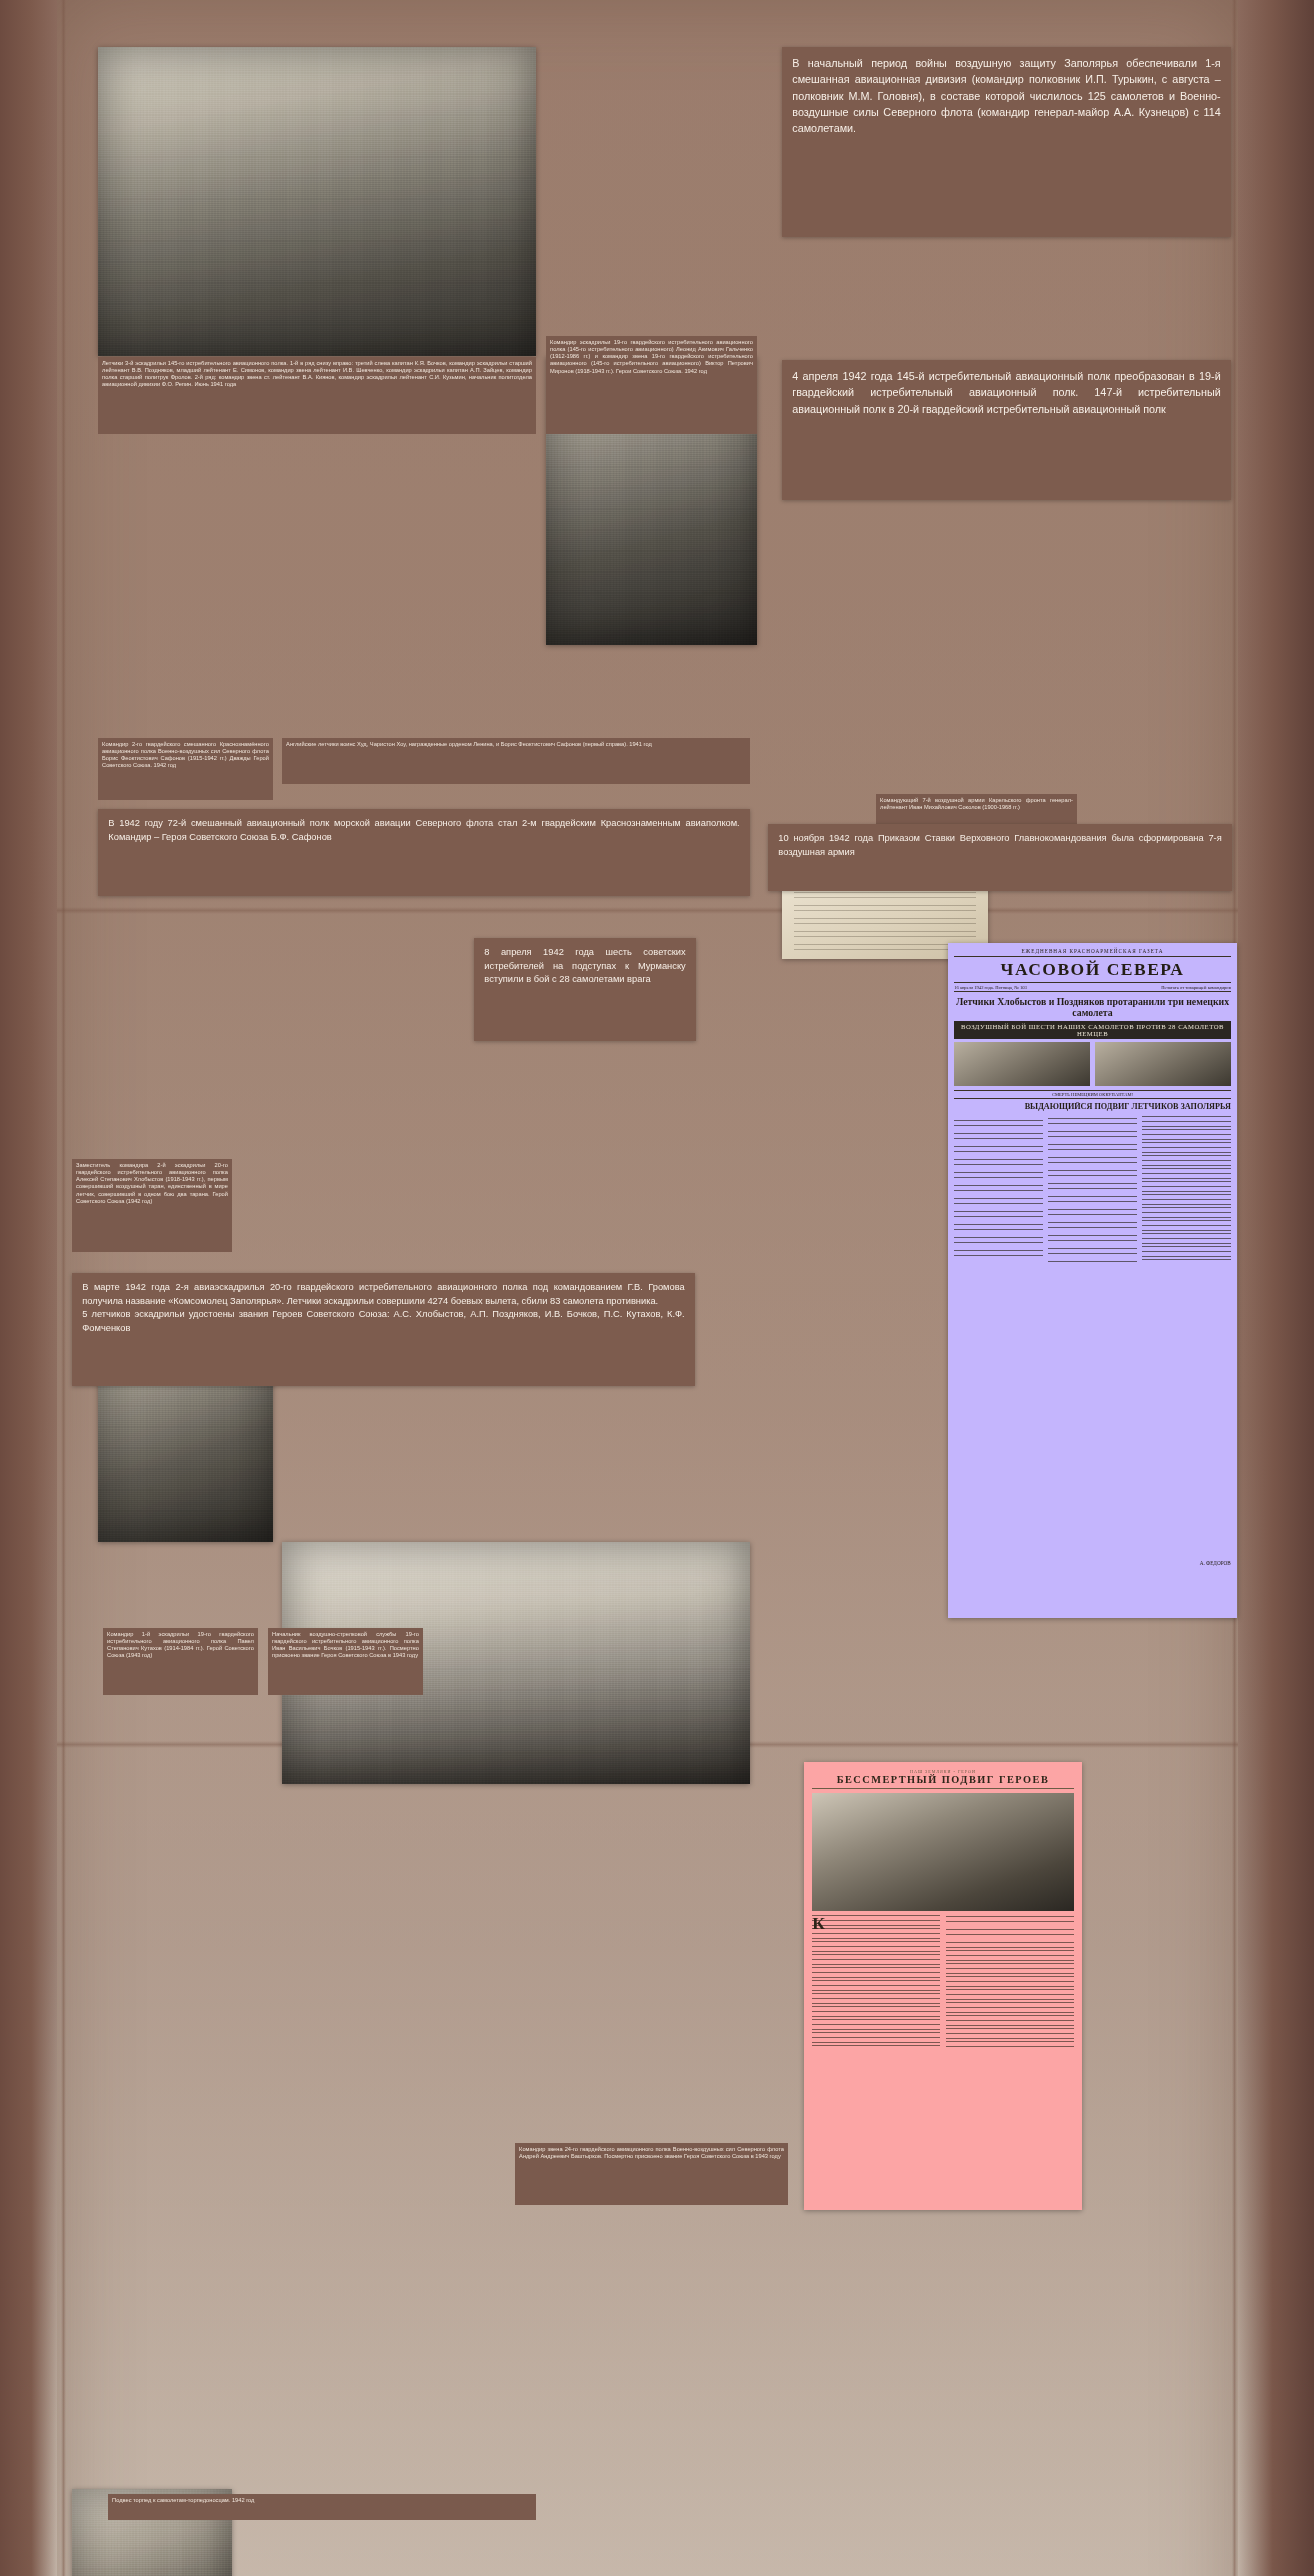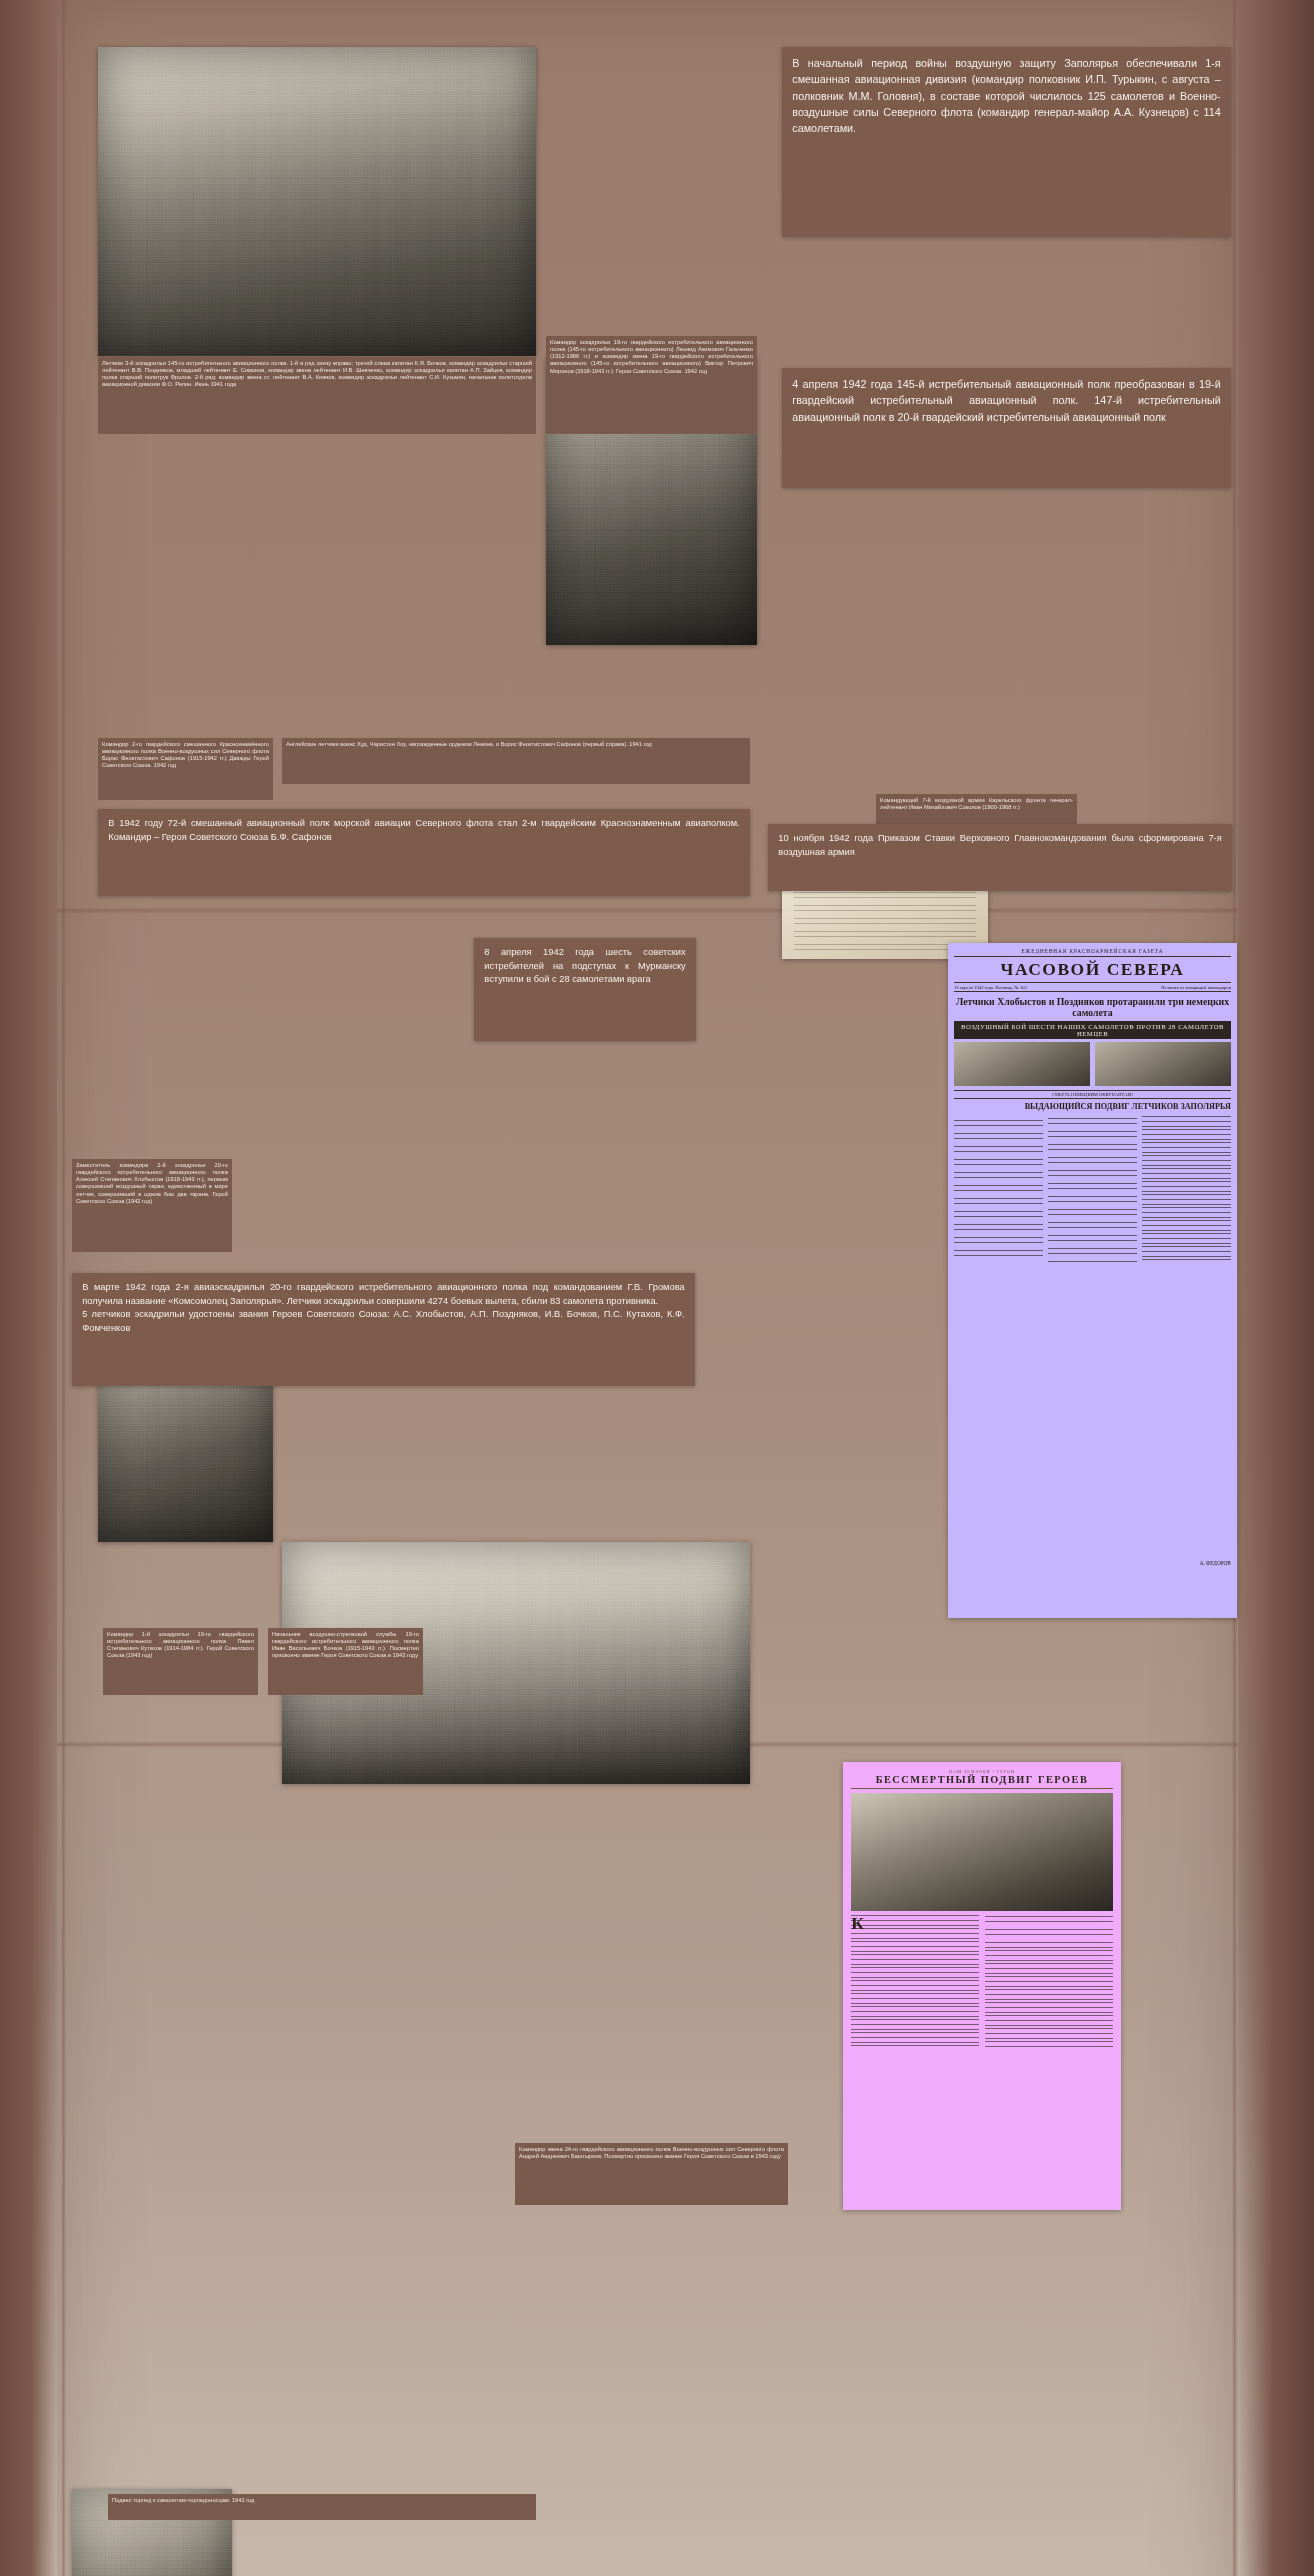--- a/index.html
+++ b/index.html
@@ -107,22 +107,22 @@
   .news .filler{
     background-image:repeating-linear-gradient(180deg,rgba(40,35,25,.65) 0 0.5px,rgba(0,0,0,0) 0.5px 2.6px);
     height:100%;
   }
   .news .photostrip{display:flex;gap:4.1px;margin:3.1px 0;}
   .news .photostrip div{flex:1;height:44px;background:linear-gradient(150deg,#b9b0a0,#6e675b 60%,#3c3830);}
   .news .invert{background:#2b2621;color:#e9e2d2;padding:2.1px 3.1px;text-align:center;font-size:6.7px;letter-spacing:0.5px;}
 
   
   .mag{
-    background:#f0abfc;box-shadow:0 1px 5.2px rgba(0,0,0,.33);box-sizing:border-box;
-    padding:7.2px 8.2px;color:#2c2519;overflow:hidden;font-family:"Liberation Serif", serif;margin-left:39px;
+    background:#fca5a5;box-shadow:0 1px 5.2px rgba(0,0,0,.33);box-sizing:border-box;
+    padding:7.2px 8.2px;color:#2c2519;overflow:hidden;font-family:"Liberation Serif", serif;
   }
   .mag .mtitle{
     text-align:center;font-size:10.3px;letter-spacing:1.5px;font-weight:bold;
     border-bottom:0.5px solid #6b5c45;padding-bottom:3.1px;margin-bottom:4.1px;
   }
   .mag .mimg{height:118px;background:linear-gradient(160deg,#cdc5b6 0%,#8e8678 35%,#4c463c 75%,#2a2722 100%);margin-bottom:4.1px;position:relative;overflow:hidden;}
   .mag .mcols{column-count:2;column-gap:6.2px;font-size:4.1px;line-height:1.35;text-align:justify;}
   .mag .dropcap{float:left;font-size:17.5px;line-height:.8;padding:1px 3.1px 0 0;font-weight:bold;}
   .mag .filler{background-image:repeating-linear-gradient(180deg,rgba(40,35,25,.6) 0 0.5px,rgba(0,0,0,0) 0.5px 2.6px);height:100%;}
 
@@ -165,21 +165,21 @@
 <div class="item doc aged" style="left:782px;top:258px;width:206px;height:103px;">
   <div class="small-doc-title">Удостоверение</div>
   <div class="hdr" style="top:16%;height:7%;background:rgba(120,35,25,.6);"></div>
   <div class="lines dense" style="top:30%;"></div>
 </div>
 <div class="item doc aged" style="left:994px;top:258px;width:206px;height:103px;">
   <div class="small-doc-title">Наградной лист</div>
   <div class="lines dense" style="top:18%;"></div>
 </div>
 
-<div class="item textbox" style="left:782px;top:368px;width:449px;height:120px;">4 апреля 1942 года 145-й истребительный авиационный полк преобразован в 19-й гвардейский истребительный авиационный полк. 147-й истребительный авиационный полк в 20-й гвардейский истребительный авиационный полк</div>
+<div class="item textbox" style="left:782px;top:360px;width:449px;height:140px;">4 апреля 1942 года 145-й истребительный авиационный полк преобразован в 19-й гвардейский истребительный авиационный полк. 147-й истребительный авиационный полк в 20-й гвардейский истребительный авиационный полк</div>
 
 <div class="item photo" style="left:98px;top:496px;width:175px;height:242px;">
   <div class="ph" style="background:linear-gradient(160deg,#d2cbbe 0%,#a09a8e 28%,#5f5b53 62%,#302e2a 100%);"></div>
   <div class="grain"></div>
   <div class="vig"></div>
 </div>
 <div class="item caption" style="left:98px;top:738px;width:175px;height:62px;">Командир 2-го гвардейского смешанного Краснознамённого авиационного полка Военно-воздушных сил Северного флота Борис Феоктистович Сафонов (1915-1942 гг.) Дважды Герой Советского Союза. 1942 год</div>
 
 <div class="item photo" style="left:282px;top:496px;width:468px;height:242px;">
   <div class="ph" style="background:linear-gradient(175deg,#e3ded3 0%,#c2bcb0 30%,#8d8880 58%,#56524c 82%,#322f2b 100%);"></div>

